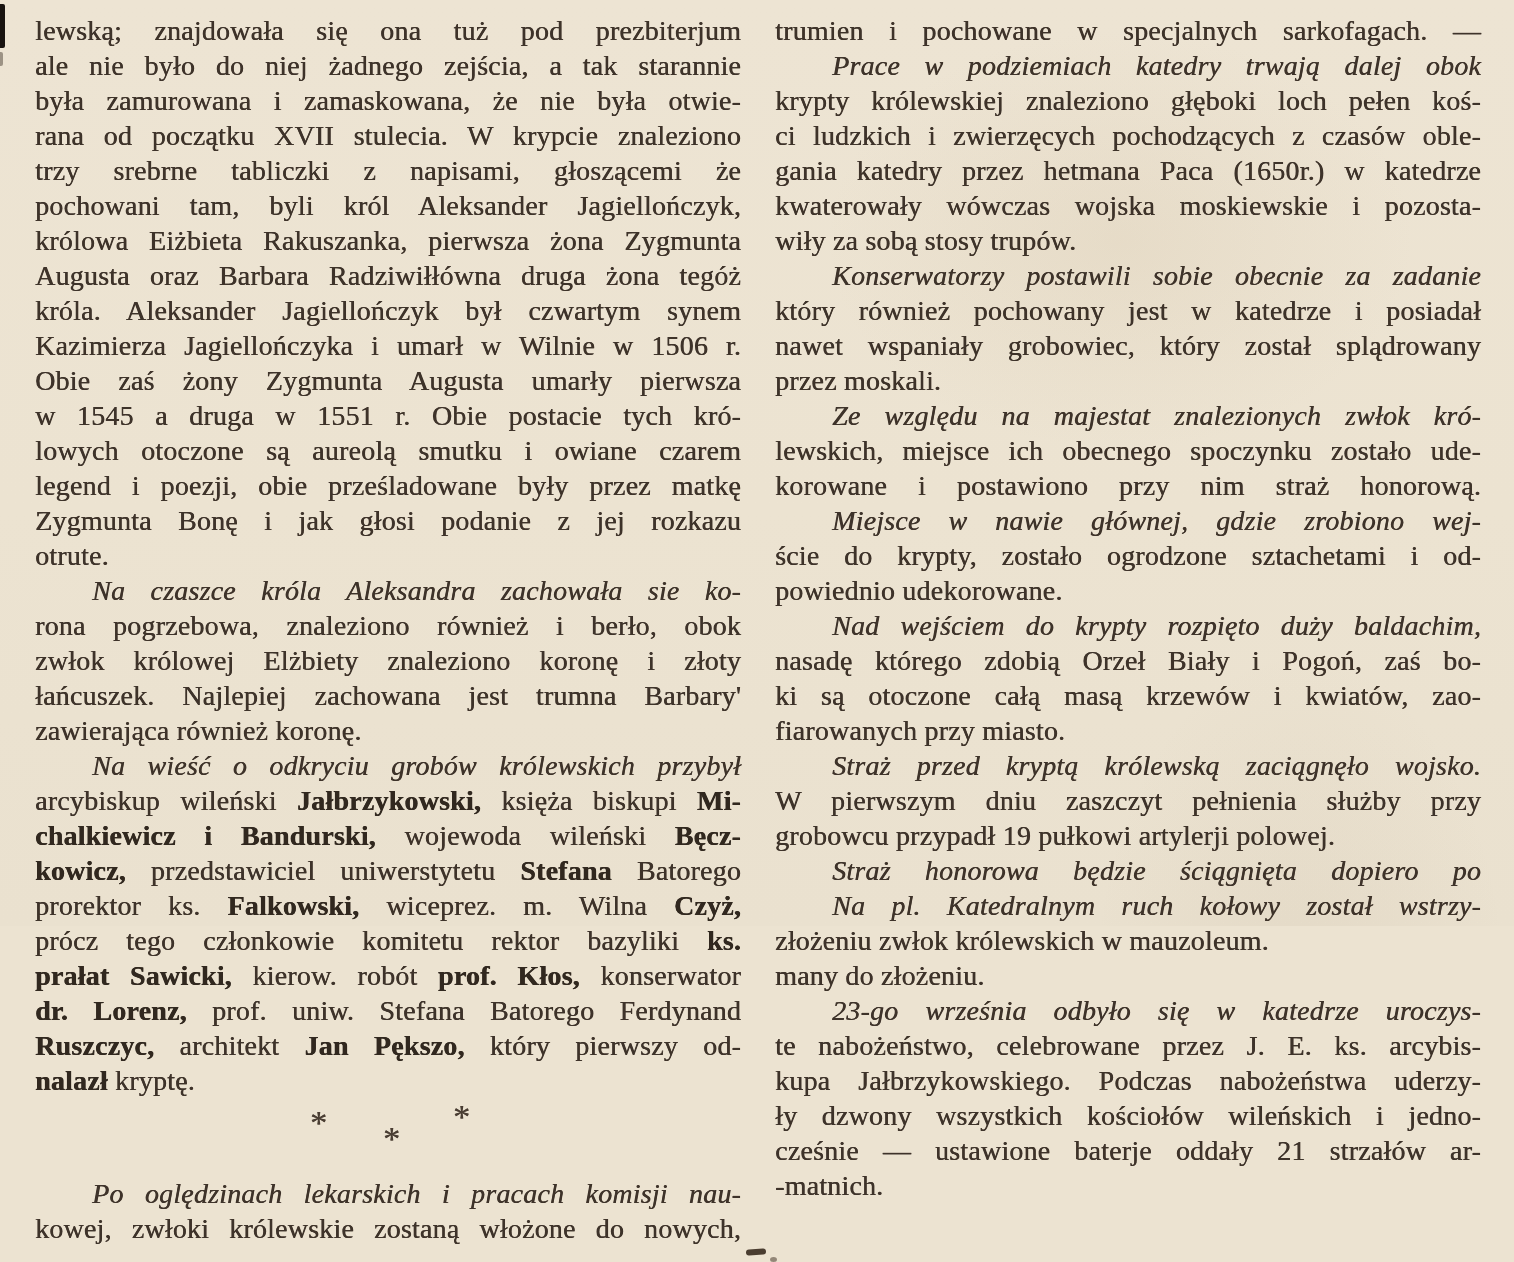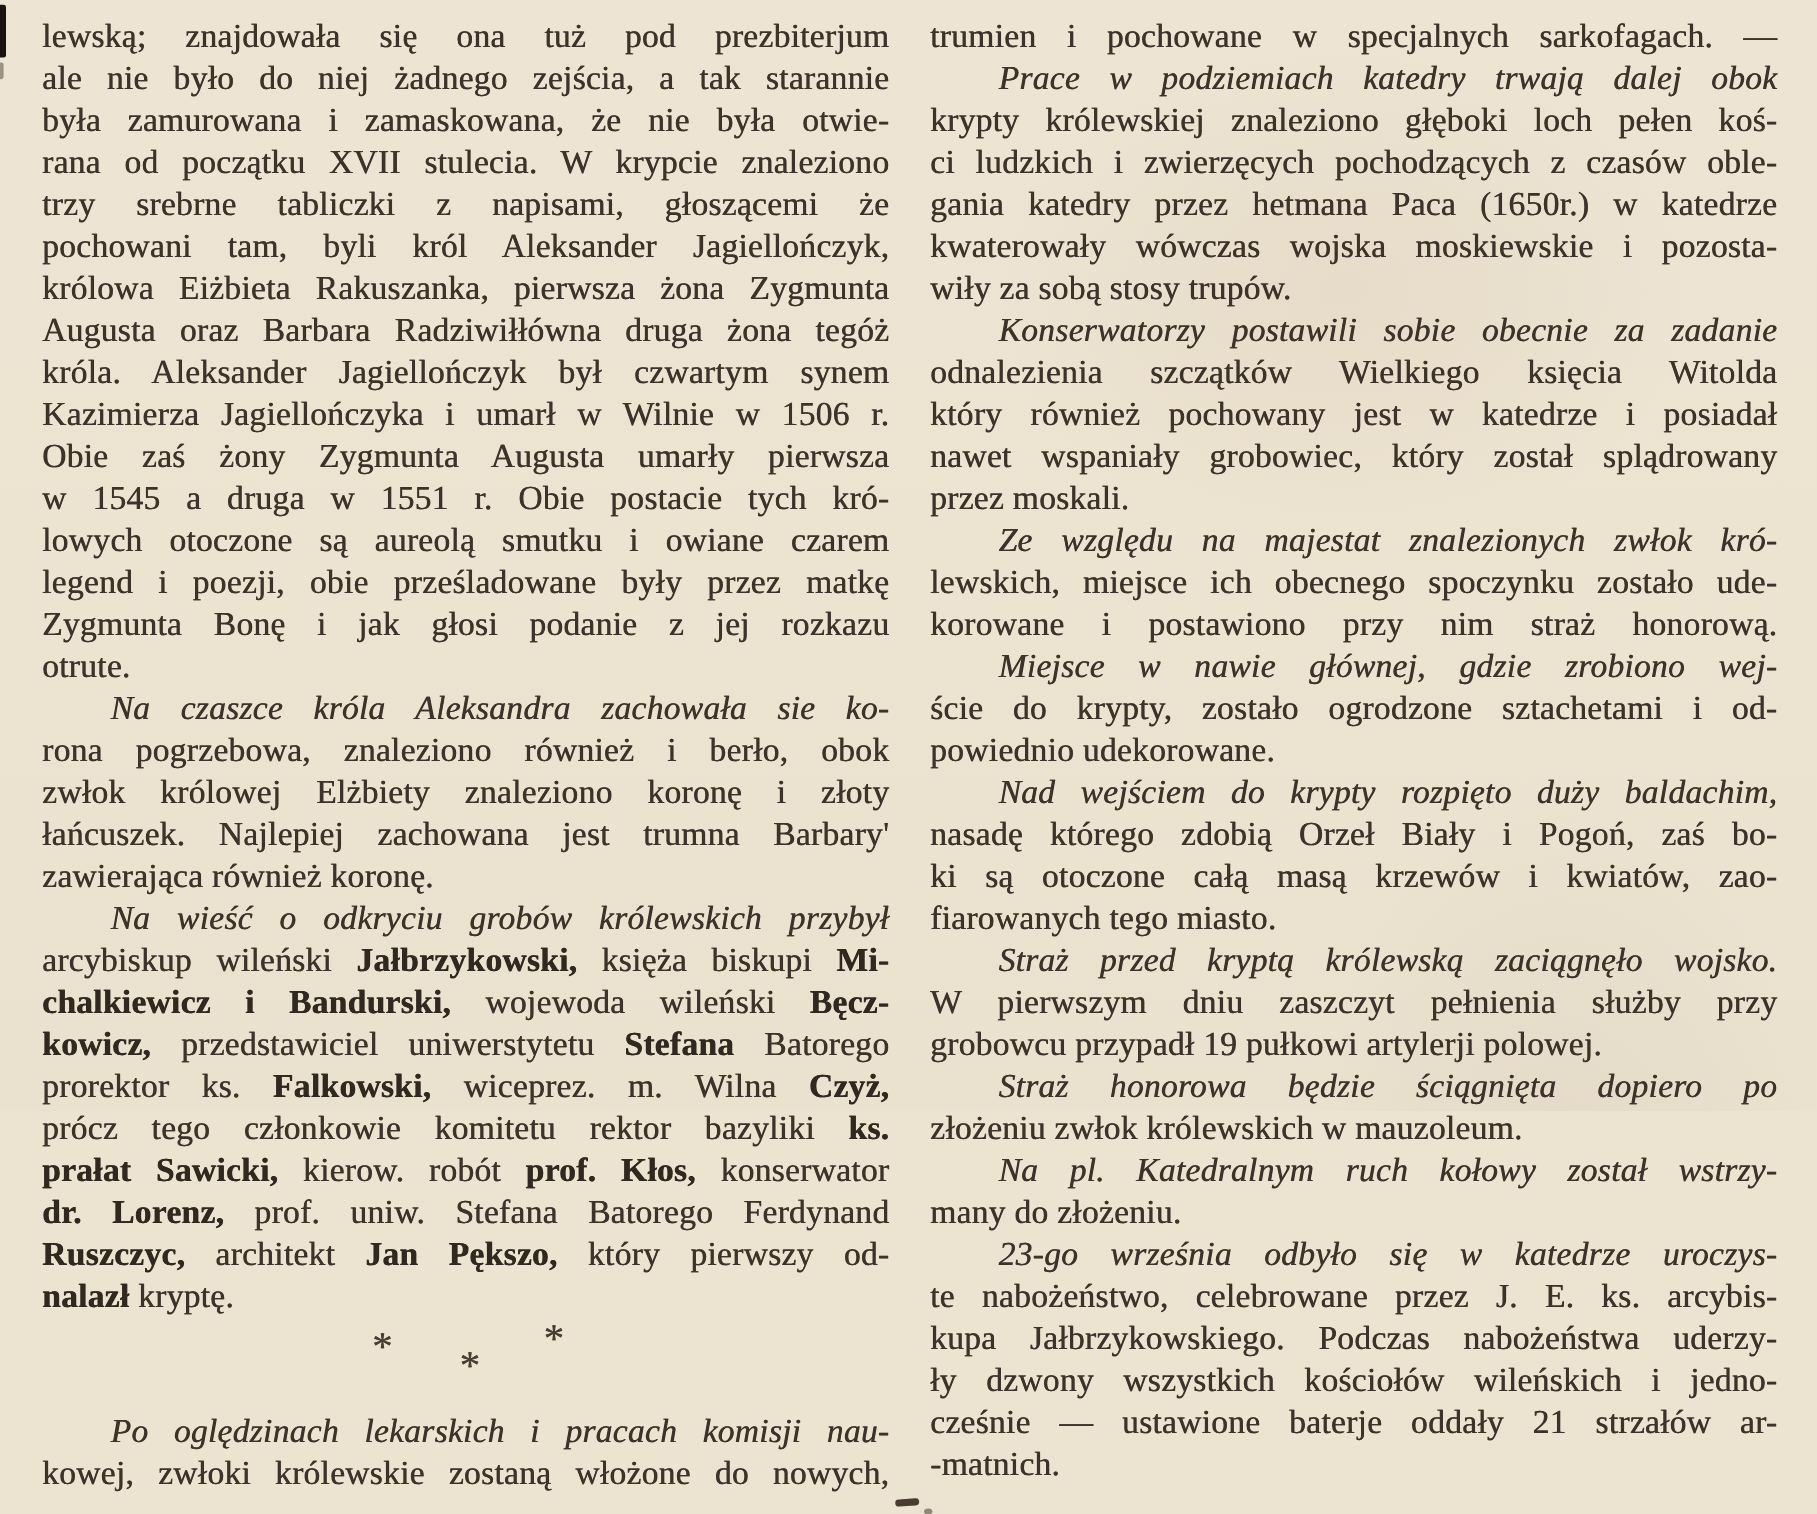--- a/index.html
+++ b/index.html
@@ -115,40 +115,39 @@
       </div>
     <div class="col">
         <div class="line"><span class="">trumien i pochowane w specjalnych sarkofagach. —</span></div>
         <div class="line indent"><span class="">Prace w podziemiach katedry trwają dalej obok</span></div>
         <div class="line"><span class="">krypty królewskiej znaleziono głęboki loch pełen koś-</span></div>
         <div class="line"><span class="">ci ludzkich i zwierzęcych pochodzących z czasów oble-</span></div>
         <div class="line"><span class="">gania katedry przez hetmana Paca (1650r.) w katedrze</span></div>
         <div class="line"><span class="">kwaterowały wówczas wojska moskiewskie i pozosta-</span></div>
         <div class="line end"><span class="">wiły za sobą stosy trupów.</span></div>
         <div class="line indent"><span class="">Konserwatorzy postawili sobie obecnie za zadanie</span></div>
-        <div class="line"><span class="">odnalezienia szczątków Wielkiego księcia Witolda</span></div>
         <div class="line"><span class="">który również pochowany jest w katedrze i posiadał</span></div>
         <div class="line"><span class="">nawet wspaniały grobowiec, który został splądrowany</span></div>
         <div class="line end"><span class="">przez moskali.</span></div>
         <div class="line indent"><span class="">Ze względu na majestat znalezionych zwłok kró-</span></div>
         <div class="line"><span class="">lewskich, miejsce ich obecnego spoczynku zostało ude-</span></div>
         <div class="line"><span class="">korowane i postawiono przy nim straż honorową.</span></div>
         <div class="line indent"><span class="">Miejsce w nawie głównej, gdzie zrobiono wej-</span></div>
         <div class="line"><span class="">ście do krypty, zostało ogrodzone sztachetami i od-</span></div>
         <div class="line end"><span class="">powiednio udekorowane.</span></div>
         <div class="line indent"><span class="">Nad wejściem do krypty rozpięto duży baldachim,</span></div>
         <div class="line"><span class="">nasadę którego zdobią Orzeł Biały i Pogoń, zaś bo-</span></div>
         <div class="line"><span class="">ki są otoczone całą masą krzewów i kwiatów, zao-</span></div>
-        <div class="line end"><span class="">fiarowanych tego miasto.</span></div>
+        <div class="line end"><span class="">fiarowanych przy miasto.</span></div>
         <div class="line indent"><span class="">Straż przed kryptą królewską zaciągnęło wojsko.</span></div>
         <div class="line"><span class="">W pierwszym dniu zaszczyt pełnienia służby przy</span></div>
         <div class="line end"><span class="">grobowcu przypadł 19 pułkowi artylerji polowej.</span></div>
         <div class="line indent"><span class="">Straż honorowa będzie ściągnięta dopiero po</span></div>
+        <div class="line indent"><span class="">Na pl. Katedralnym ruch kołowy został wstrzy-</span></div>
         <div class="line end"><span class="">złożeniu zwłok królewskich w mauzoleum.</span></div>
-        <div class="line indent"><span class="">Na pl. Katedralnym ruch kołowy został wstrzy-</span></div>
         <div class="line end"><span class="">many do złożeniu.</span></div>
         <div class="line indent"><span class="">23-go września odbyło się w katedrze uroczys-</span></div>
         <div class="line"><span class="">te nabożeństwo, celebrowane przez J. E. ks. arcybis-</span></div>
         <div class="line"><span class="">kupa Jałbrzykowskiego. Podczas nabożeństwa uderzy-</span></div>
         <div class="line"><span class="">ły dzwony wszystkich kościołów wileńskich i jedno-</span></div>
         <div class="line"><span class="">cześnie — ustawione baterje oddały 21 strzałów ar-</span></div>
         <div class="line end"><span class="">-matnich.</span></div>
       </div>
   </div>
   <div class="artifact edge-bar-top-left"></div>

